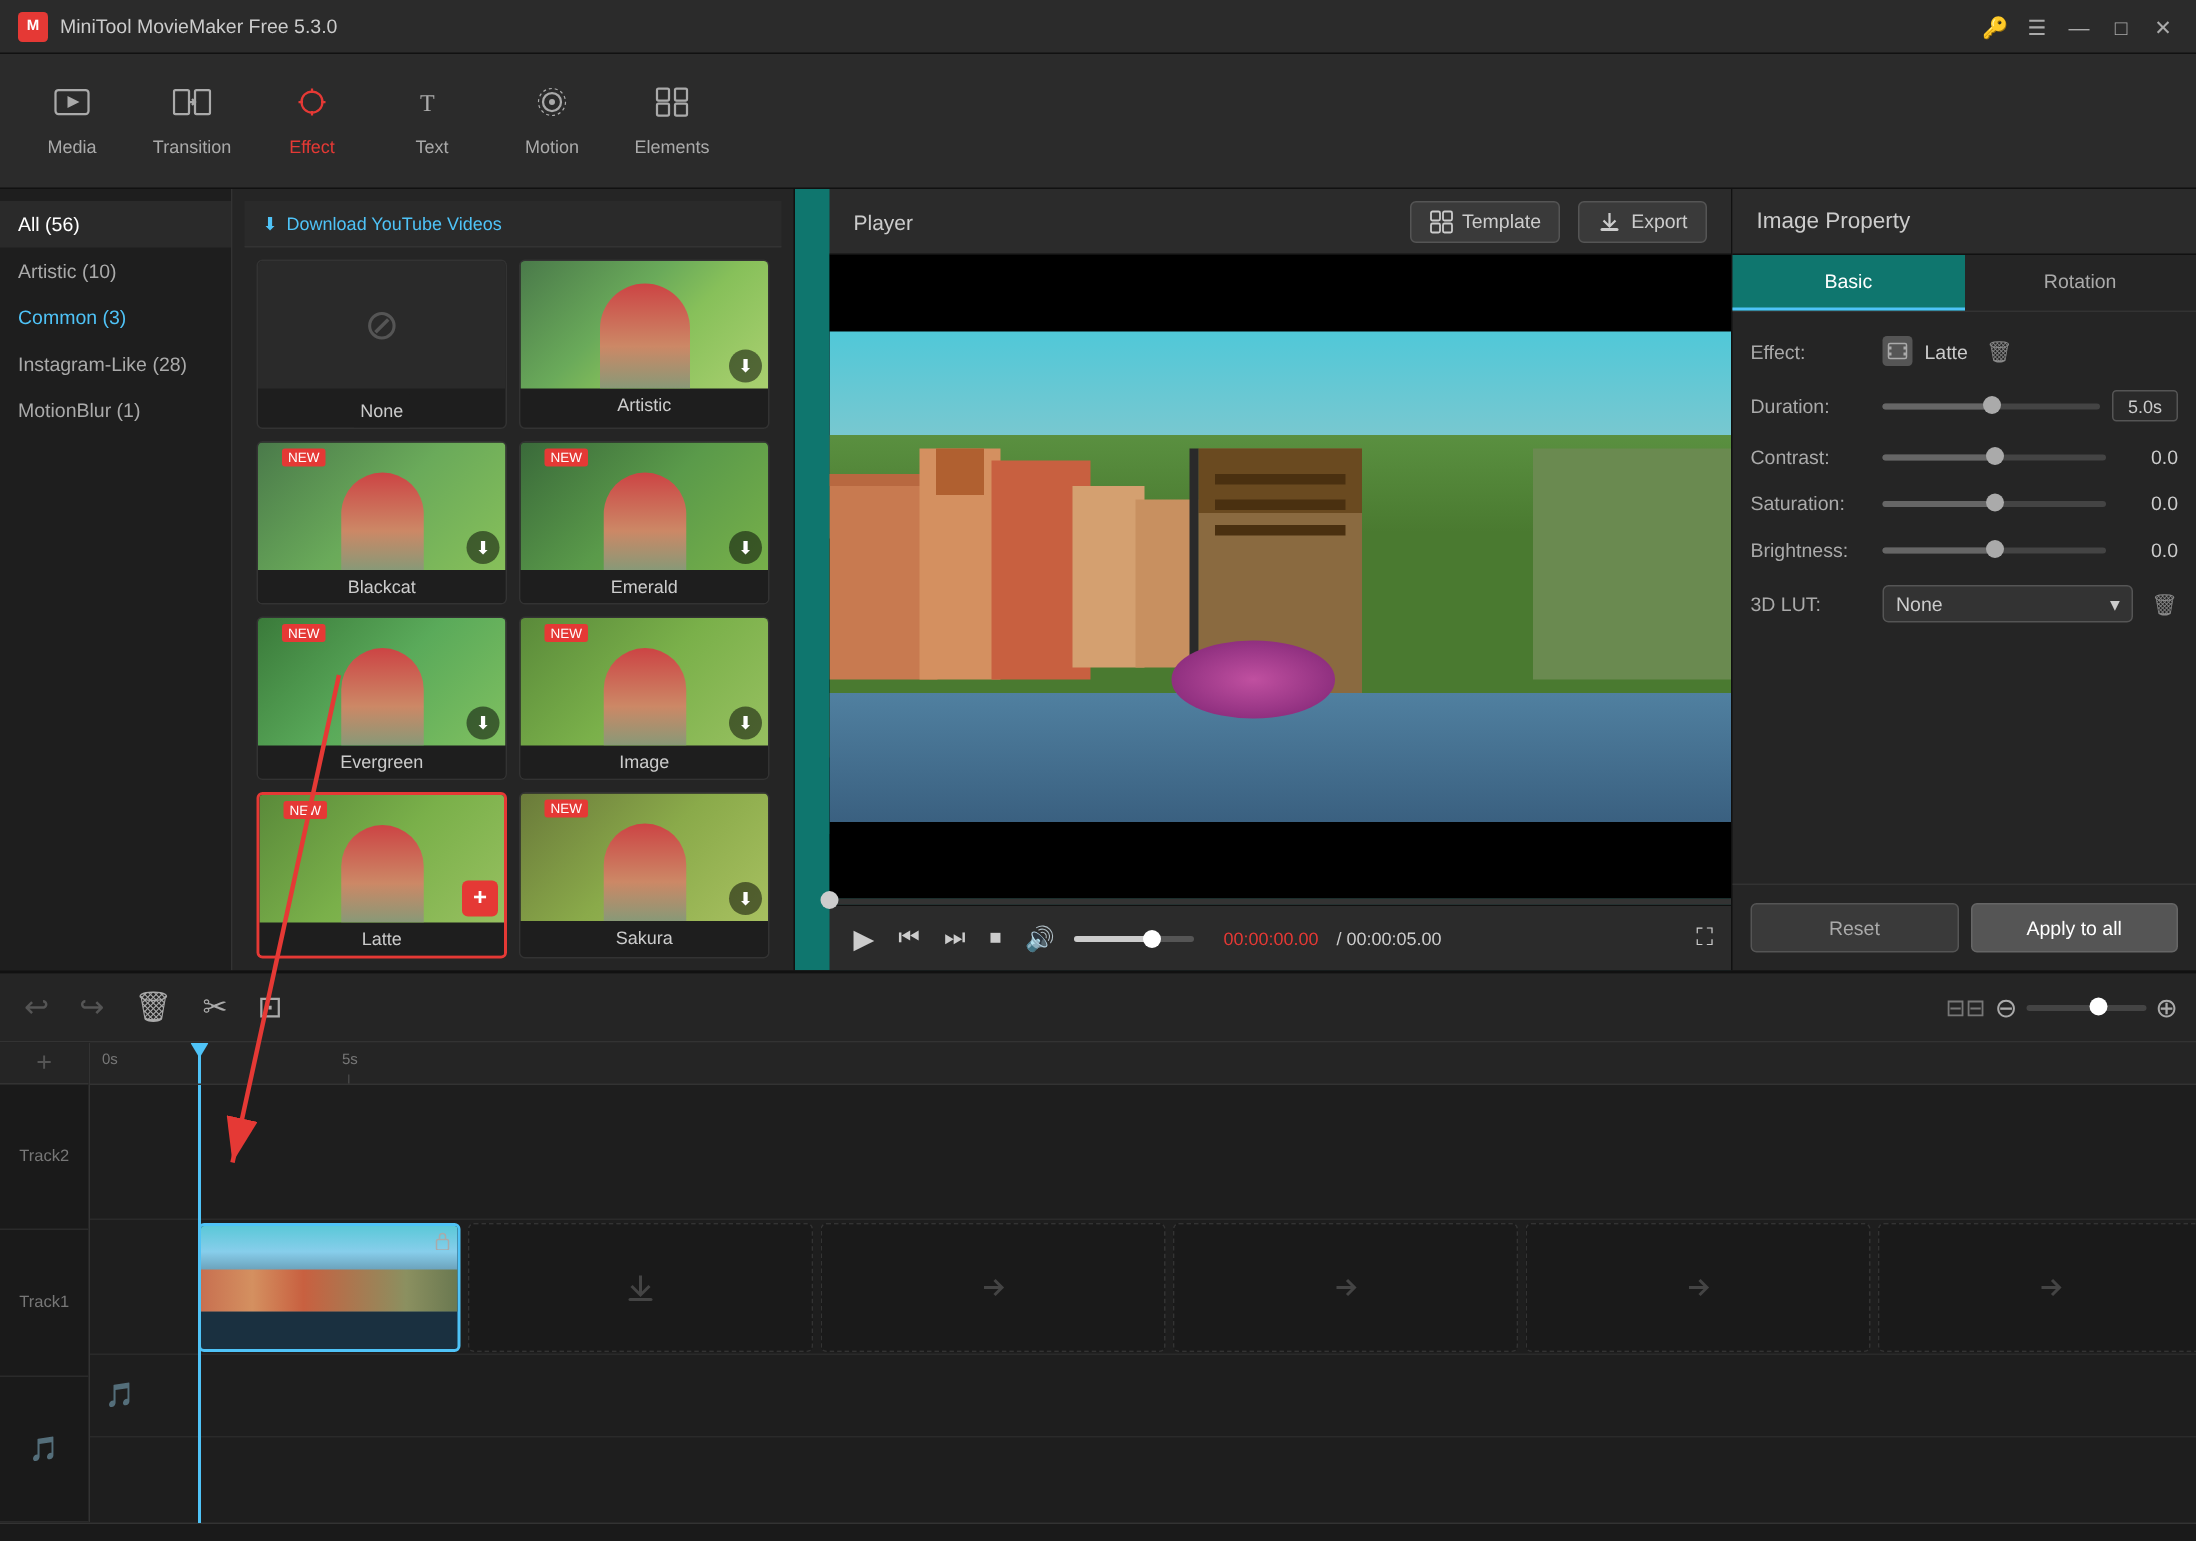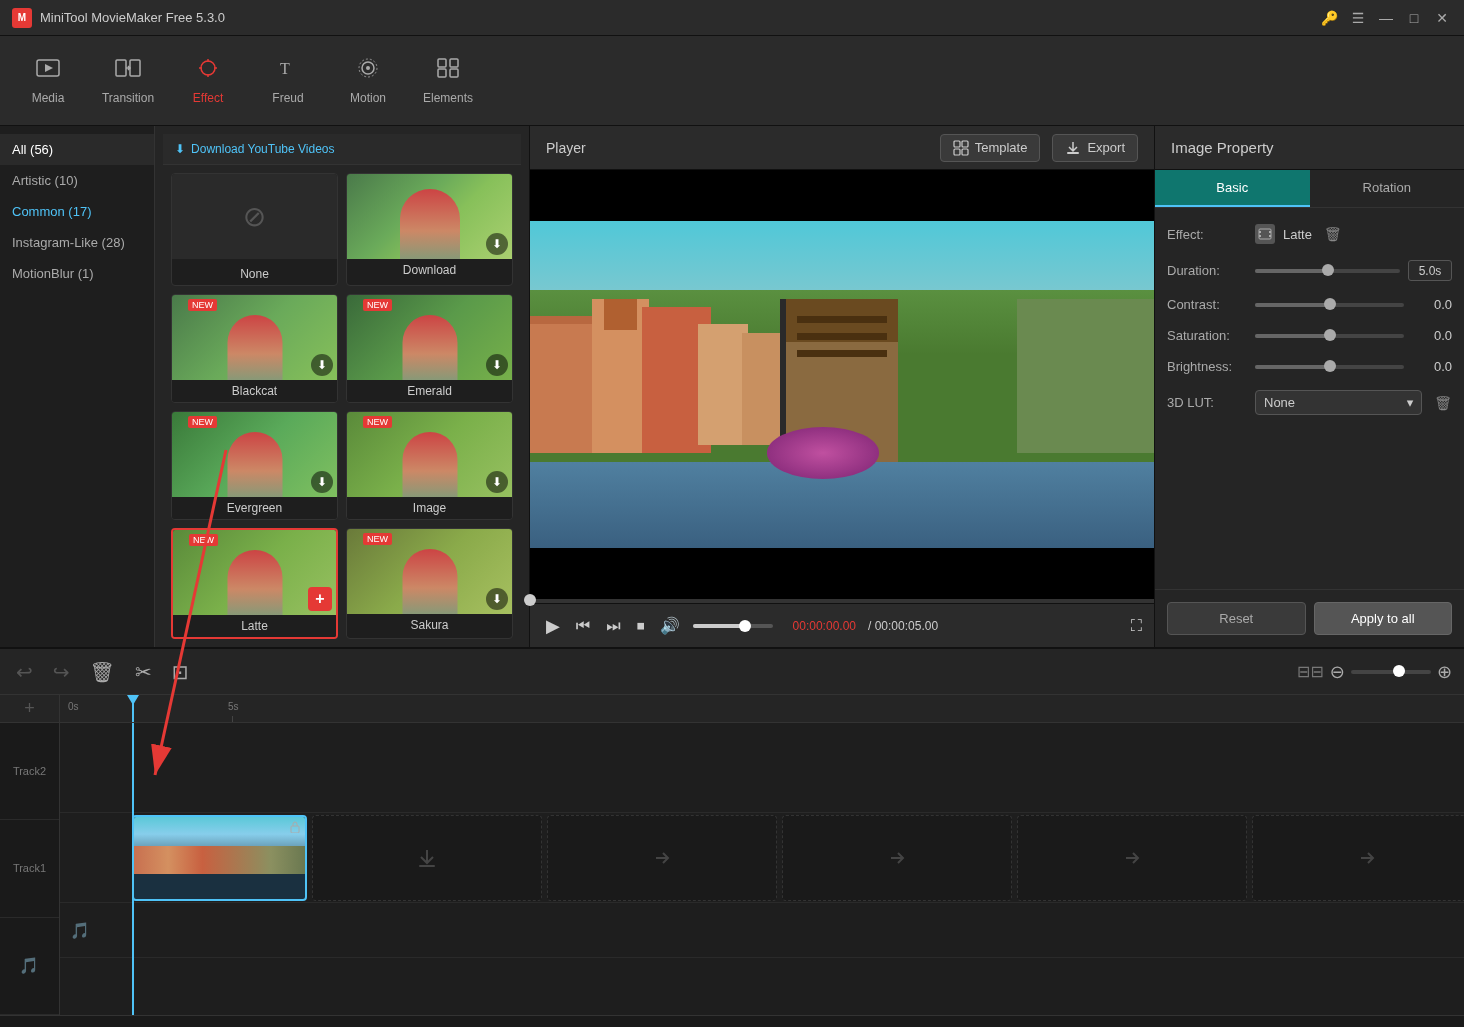--- a/index.html
+++ b/index.html
@@ -167,23 +167,24 @@
     .none-thumb {
       width: 100%; height: 85px;
       background: #2a2a2a;
       display: flex; align-items: center; justify-content: center;
       font-size: 28px; color: #555;
     }
 
     
     .player-area {
       flex: 1;
-      background: #ec4899;
+      background: #0f766e;
       display: flex;
       flex-direction: column;
+      padding-left: 23px;
     }
     .player-header {
       background: #2b2b2b;
       height: 44px;
       display: flex; align-items: center;
       padding: 0 16px;
       border-bottom: 1px solid #111;
       gap: 12px;
     }
     .player-title { color: #ccc; font-size: 14px; }
@@ -441,21 +442,21 @@
           </svg>
       </span>
       <span class="toolbar-label" style="color:#e53935;">Effect</span>
     </div>
     <div class="toolbar-item">
       <span class="toolbar-icon">
         <svg width="24" height="22" viewBox="0 0 24 22">
             <text x="4" y="17" font-size="16" fill="#aaa" font-family="serif">T</text>
           </svg>
       </span>
-      <span class="toolbar-label">Freud</span>
+      <span class="toolbar-label">Text</span>
     </div>
     <div class="toolbar-item">
       <span class="toolbar-icon">
         <svg width="24" height="22" viewBox="0 0 24 22">
             <circle cx="12" cy="11" r="6" fill="none" stroke="#aaa" stroke-width="1.5"></circle>
             <circle cx="12" cy="11" r="2" fill="#aaa"></circle>
             <circle cx="12" cy="11" r="9" fill="none" stroke="#aaa" stroke-width="0.8" stroke-dasharray="2,2"></circle>
           </svg>
       </span>
       <span class="toolbar-label">Motion</span>
@@ -479,21 +480,21 @@
       <div class="effects-area">
 
         <div class="categories-sidebar">
           <div class="category-item active">
             <span>All (56)</span>
           </div>
           <div class="category-item">
             <span>Artistic (10)</span>
           </div>
           <div class="category-item highlighted">
-            <span>Common (17)</span>
+            <span>Common (3)</span>
           </div>
           <div class="category-item">
             <span>Instagram-Like (28)</span>
           </div>
           <div class="category-item">
             <span>MotionBlur (1)</span>
           </div>
         </div>
 
         <div class="effects-grid-container">
@@ -510,21 +511,21 @@
                 <span>⊘</span>
               </div>
               <div class="effect-name">None</div>
             </div>
 
             <div class="effect-item">
               <div class="effect-thumb effect-thumb-meadow">
                 <div class="effect-thumb-person"></div>
                 <div class="download-btn">⬇</div>
               </div>
-              <div class="effect-name">Download</div>
+              <div class="effect-name">Artistic</div>
             </div>
 
             <div class="effect-item">
               <div class="effect-thumb" style="background:linear-gradient(135deg,#4a7a4a,#6aaa5a,#87c05a);">
                 <div class="new-badge">NEW</div>
                 <div style="position:absolute;bottom:0;left:50%;transform:translateX(-50%);width:55px;height:65px;background:linear-gradient(180deg,#c44 0%,#c86 60%,#897 100%);border-radius:28px 28px 0 0;"></div>
                 <div class="download-btn">⬇</div>
               </div>
               <div class="effect-name">Blackcat</div>
             </div>

